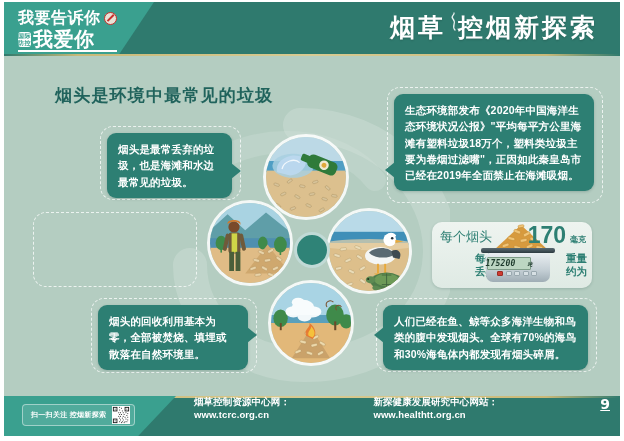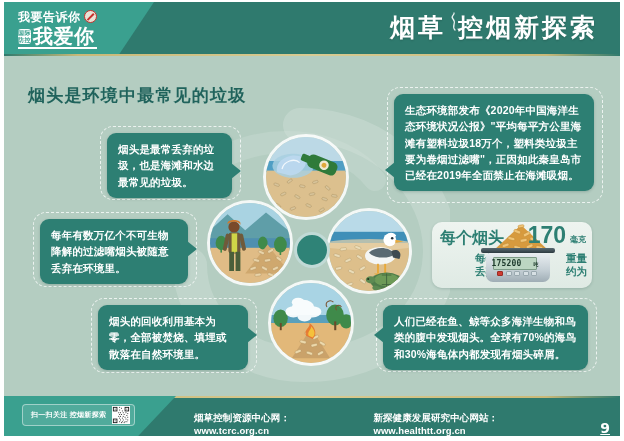--- a/index.html
+++ b/index.html
@@ -42,21 +42,21 @@
     position: absolute; left: 0; top: 0; height: 54px; width: 150px;
     background: #3aa08f;
     clip-path: polygon(0 0, 100% 0, 76% 100%, 0 100%);
   }
   .logo-wrap {
     position: absolute; left: 14px; top: 8px;
     color: #ffffff;
     line-height: 1;
   }
   .logo-l1 {
-    font-size: 12px; font-weight: bold; letter-spacing: 0.5px;
+    font-size: 16px; font-weight: bold; letter-spacing: 0.5px;
     display: flex; align-items: center; gap: 3px;
   }
   .nosmoke {
     display: inline-block; width: 13px; height: 13px; border-radius: 50%;
     background: #e8e3d6; border: 1.6px solid #c8302c; position: relative;
     box-sizing: border-box;
   }
   .nosmoke::after {
     content: ""; position: absolute; left: 1px; top: 4.6px;
     width: 9px; height: 1.6px; background: #c8302c;
@@ -83,21 +83,21 @@
     text-shadow: 0 1px 2px rgba(0,0,0,0.18);
     display: flex; align-items: baseline;
   }
   .title-smoke {
     position: relative; display: inline-block; width: 12px; height: 10px;
   }
   .title-smoke svg { position: absolute; left: 0; top: -14px; }
 
   
   .main-heading {
-    position: absolute; left: 28px; top: 84px;
+    position: absolute; left: 55px; top: 84px;
     font-size: 17px; font-weight: bold; color: #20635c;
     letter-spacing: 1.2px;
   }
 
   
   .swirl {
     position: absolute; left: 150px; top: 105px; width: 300px; height: 280px;
     opacity: 0.55;
   }
 
@@ -200,21 +200,21 @@
     position: absolute; left: 432px; top: 222px; width: 160px; height: 66px;
     background: linear-gradient(180deg,#eef4f0 0%, #dfeae4 100%);
     border-radius: 10px;
     box-shadow: 0 1px 3px rgba(20,60,55,0.18);
     z-index: 18;
   }
   .sp-row1 {
     position: absolute; left: 8px; top: 6px;
     display: flex; align-items: center; gap: 2px;
   }
-  .sp-label-1 { font-size: 16px; font-weight: bold; color: #2d7f73; }
+  .sp-label-1 { font-size: 13px; font-weight: normal; color: #2d7f73; }
   .sp-170 {
     position: absolute; right: 26px; top: 2px;
     font-size: 23px; font-weight: bold; color: #2d7f73; line-height: 1;
   }
   .sp-unit-1 {
     position: absolute; right: 6px; top: 12px;
     font-size: 8px; font-weight: bold; color: #2d7f73; font-family: Liberation Serif, serif;
   }
   .sp-pile {
     position: absolute; left: 58px; top: 0px; width: 62px; height: 30px;
@@ -236,26 +236,27 @@
     position: absolute; left: 2px; top: 0; width: 74px; height: 5px;
     background: linear-gradient(180deg,#5a6b72,#2c3a40);
     border-radius: 2px;
   }
   .scale-body {
     position: absolute; left: 7px; top: 5px; width: 64px; height: 29px;
     background: linear-gradient(180deg,#e9eef1 0%,#c3ced4 60%,#9fadb5 100%);
     border-radius: 4px 4px 7px 7px;
   }
   .lcd {
-    position: absolute; left: 7px; top: 4px; width: 42px; height: 11px;
+    position: absolute; left: 1px; top: 4px; width: 42px; height: 11px;
     background: #bcd6c2;
     border: 1px solid #7d9c87;
     border-radius: 1px;
     display: flex; align-items: center; justify-content: center;
     gap: 12px;
+    font-style: italic;
   }
   .lcd-num {
     font-family: "DejaVu Sans Mono", "Liberation Mono", monospace;
     font-size: 8px; font-weight: bold; color: #1d3a2c; letter-spacing: 0.2px;
   }
   .lcd-unit { font-size: 5px; font-weight: bold; color: #1d3a2c; }
   .btn-row {
     position: absolute; left: 11px; top: 18px; display: flex; gap: 2.5px;
   }
   .btn-dot { width: 6px; height: 5px; border-radius: 1px; background: #d7e0e4; border: 1px solid #9aa9b0; box-sizing: border-box;}
@@ -282,21 +283,21 @@
     border: 1px solid rgba(255,255,255,0.45);
     border-radius: 4px;
     display: flex; align-items: center; gap: 6px;
     padding: 0 4px 0 8px;
     box-sizing: border-box;
   }
   .qr-text { font-size: 7px; color: #ffffff; font-weight: bold; letter-spacing: 0.3px; white-space: nowrap;}
   .qr-img { width: 18px; height: 18px; }
   .footer-links {
     position: absolute; left: 190px; top: 0; right: 10px; height: 40px;
-    display: flex; align-items: flex-end; justify-content: flex-end; gap: 18px;
+    display: flex; align-items: flex-start; justify-content: flex-end; gap: 18px;
     color: #ffffff;
   }
   .flink { font-size: 9.5px; font-weight: bold; letter-spacing: 0.1px; }
   .page-num {
     font-size: 14px; font-weight: bold; color: #ffffff;
     font-family: "DejaVu Sans", sans-serif;
     padding-left: 4px;
     text-decoration: underline;
   }
 </style>
@@ -497,24 +498,20 @@
 
   <div class="hub"></div>
 
   <div class="dashring" id="ring-top-left"></div>
   <div class="callout" id="box-top-left">
     <span>烟头是最常丢弃的垃圾，也是海滩和水边最常见的垃圾。</span>
     <span class="tail"></span>
   </div>
 
   <div class="dashring" id="ring-mid-left"></div>
-  <div class="callout" id="box-mid-left">
-    <span>每年有数万亿个不可生物降解的过滤嘴烟头被随意丢弃在环境里。</span>
-    <span class="tail"></span>
-  </div>
 
   <div class="dashring" id="ring-bot-left"></div>
   <div class="callout" id="box-bot-left">
     <span>烟头的回收利用基本为零，全部被焚烧、填埋或散落在自然环境里。</span>
     <span class="tail"></span>
   </div>
 
   <div class="dashring" id="ring-top-right"></div>
   <div class="callout" id="box-top-right">
     <span>生态环境部发布《2020年中国海洋生态环境状况公报》"平均每平方公里海滩有塑料垃圾18万个，塑料类垃圾主要为卷烟过滤嘴"，正因如此秦皇岛市已经在2019年全面禁止在海滩吸烟。</span>

